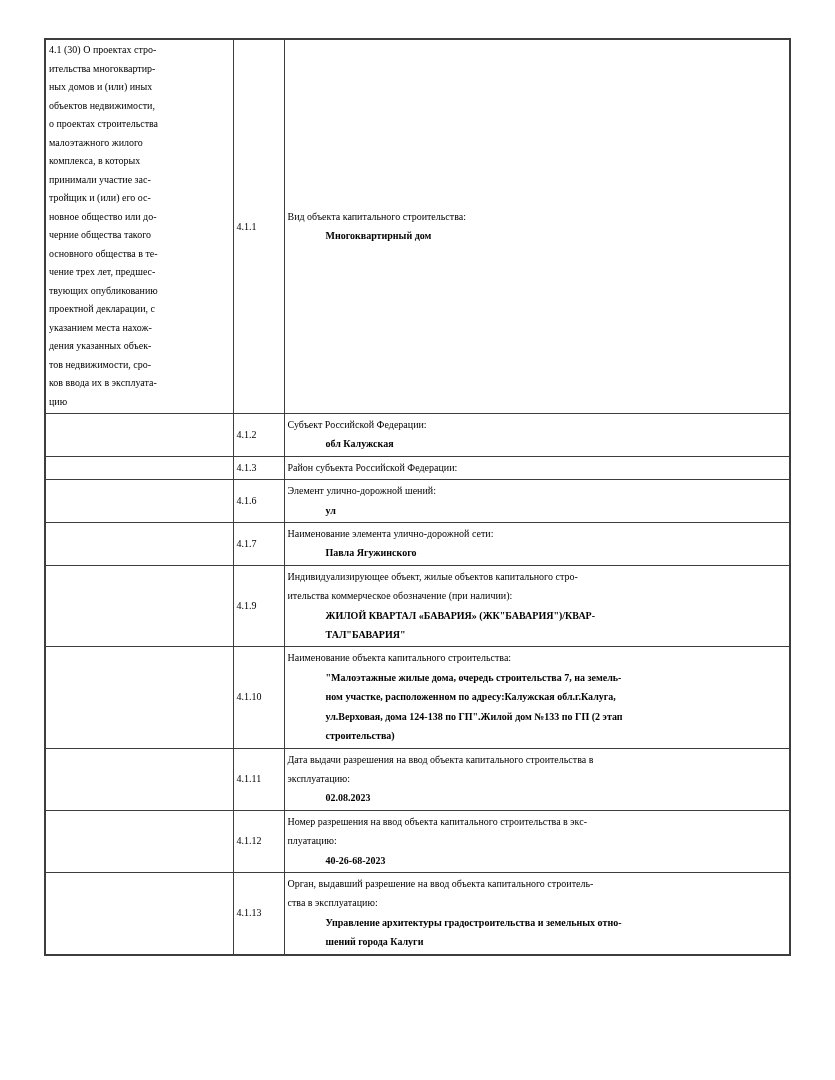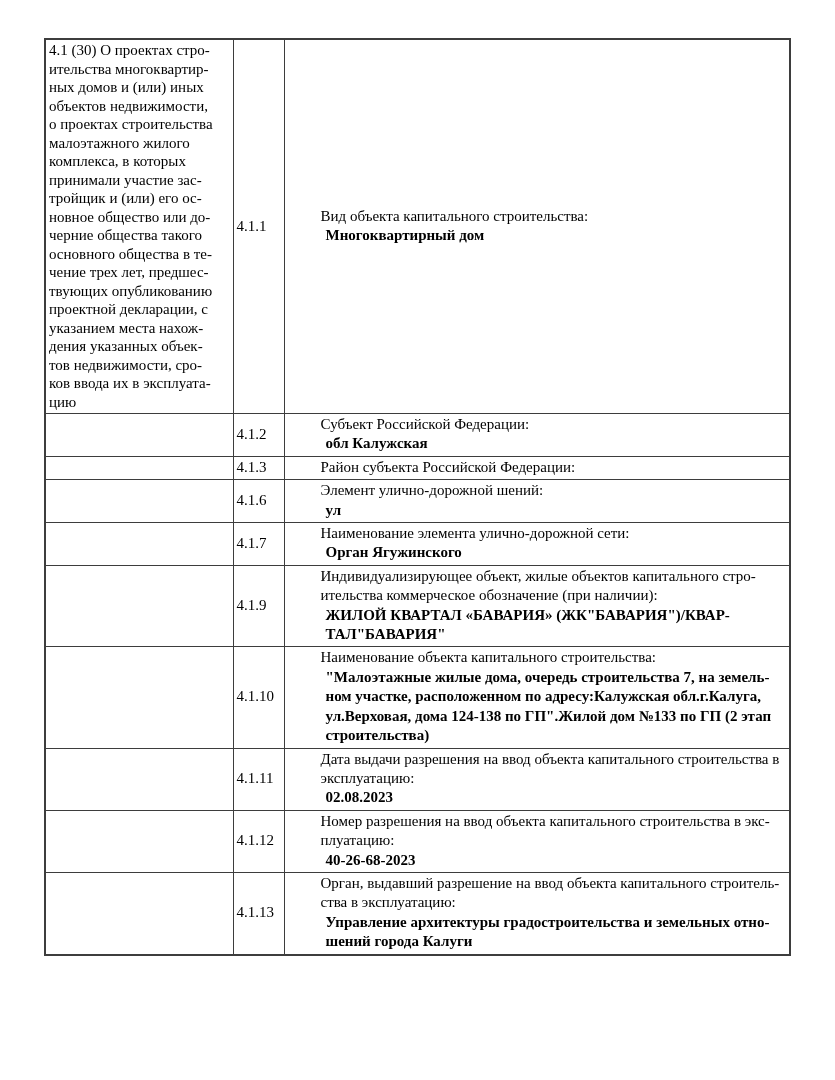--- a/index.html
+++ b/index.html
@@ -21,21 +21,21 @@
     left: 44px;
     top: 38px;
     width: 745px;
     border-collapse: collapse;
     table-layout: fixed;
     border: 2px solid #3d3d3d;
   }
   table.decl td {
     border: 1px solid #3d3d3d;
     padding: 1px 3px 2px 3px;
-    font-size: 15px;
+    font-size: 10px;
     overflow: hidden;
   }
   col.col-desc    { width: 188px; }
   col.col-num     { width: 51px;  }
   col.col-content { width: 506px; }
   td.c1 {
     vertical-align: top;
     line-height: 18.5px;
   }
   td.c2 {
@@ -47,21 +47,20 @@
   td.c3 {
     vertical-align: middle;
     line-height: 19.4px;
   }
   .note {
     white-space: pre-line;
   }
   .lbl {
     white-space: pre-line;
     font-weight: normal;
-    margin-left: 33px;
   }
   .valwrap {
     white-space: pre-line;
     margin-left: 38px;
   }
   .pfx {
     font-weight: normal;
     white-space: pre-line;
   }
   .val {
@@ -147,21 +146,21 @@
         </td>
       </tr>
 
       <tr>
         <td class="c1"></td>
         <td class="c2">
           <span>4.1.7</span>
         </td>
         <td class="c3">
           <div class="lbl">Наименование элемента улично-дорожной сети:</div>
-          <div class="valwrap"><span class="pfx"></span><span class="val">Орган Ягужинского</span></div>
+          <div class="valwrap"><span class="pfx"></span><span class="val">Павла Ягужинского</span></div>
         </td>
       </tr>
 
 
       <tr>
         <td class="c1"></td>
         <td class="c2">
           <span>4.1.9</span>
         </td>
         <td class="c3">

